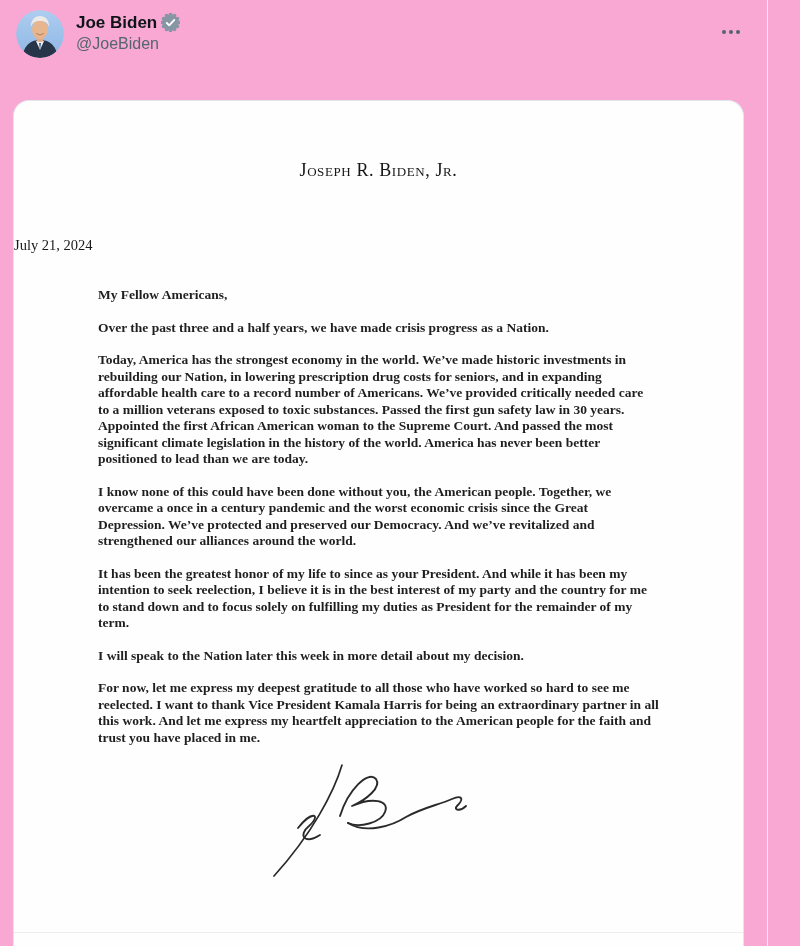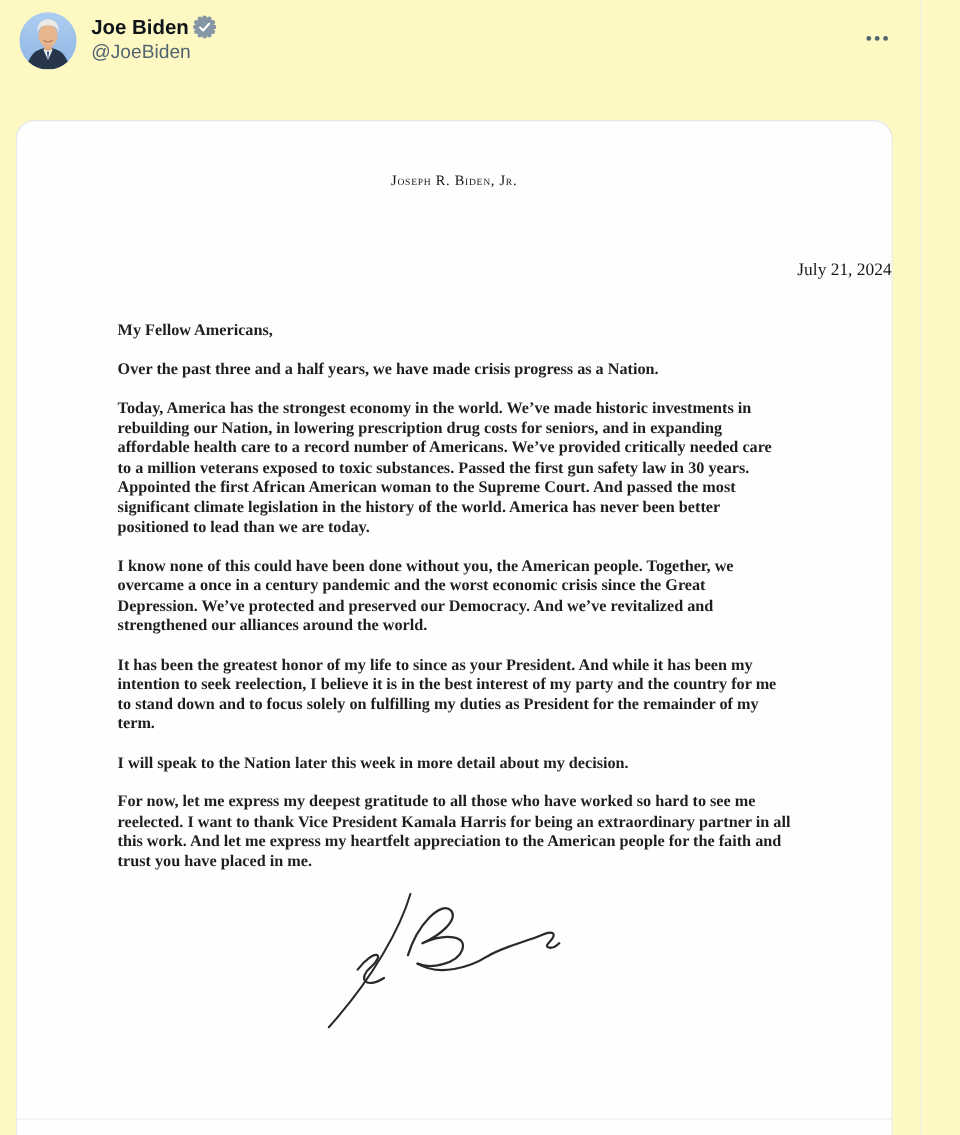--- a/index.html
+++ b/index.html
@@ -7,21 +7,21 @@
     --text_secondary:#536471;
     --badge_gray:#8796a5;
     --card_border:#e3e6e9;
     --letter_text:#1f1f1f;
     --divider:#edeff1;
     --ink:#2a2a2a;
   }
   *{margin:0;padding:0;box-sizing:border-box;}
   html,body{width:800px;height:946px;background:#ffffff;overflow:hidden;
     font-family:"Liberation Sans","DejaVu Sans",sans-serif;}
-  .stage{position:relative;width:800px;height:946px;background:#fef9c3;}
+  .stage{position:relative;width:800px;height:946px;background:#f9a8d4;}
 
   
   .tweet-header{position:absolute;left:16px;top:10px;display:flex;align-items:flex-start;}
   .avatar{width:48px;height:48px;border-radius:50%;overflow:hidden;flex:0 0 48px;cursor:pointer;}
   .author-block{margin-left:12px;padding-top:2px;}
   .author-name-row{display:flex;align-items:center;gap:4px;}
   .author-name{font-size:17px;font-weight:700;color:var(--text_primary);line-height:21px;cursor:pointer;}
   .verified{width:19px;height:19px;display:inline-block;}
   .author-handle{font-size:16px;color:var(--text_secondary);line-height:20px;margin-top:1px;}
   .more-button{position:absolute;left:714px;top:20px;width:34px;height:24px;display:flex;
@@ -33,23 +33,23 @@
 
   
   .letter-card{position:absolute;left:13px;top:100px;width:731px;height:846px;
     background:#fffefe;border:1px solid var(--card_border);
     border-radius:16px 16px 0 0;border-bottom:none;overflow:hidden;cursor:pointer;}
   .image-bottom-edge{position:absolute;left:0;top:831px;width:731px;height:1px;background:#ededee;}
 
   .letter-page{position:relative;width:100%;height:100%;
     font-family:"Liberation Serif","DejaVu Serif",serif;color:var(--letter_text);
     padding-top:39px;}
-  .letterhead{text-align:center;font-size:12px;line-height:21px;font-variant:small-caps;
-    letter-spacing:0.6px;color:#161616;}
-  .letter-date{text-align:right;font-size:14.5px;line-height:17px;margin-top:56px;color:#181818;}
+  .letterhead{text-align:center;font-size:18px;line-height:21px;font-variant:small-caps;
+    letter-spacing:0.6px;color:#161616;margin-top:20px;}
+  .letter-date{text-align:left;font-size:14.5px;line-height:17px;margin-top:56px;color:#181818;}
   .letter-body{margin:33px 0 0 84px;width:622px;font-size:13.5px;line-height:16.5px;font-weight:bold;}
   .letter-body p{white-space:pre-line;margin:0 0 16px 0;}
 
   .signature-wrap{margin:10px 0 0 240px;width:232px;height:118px;}
   .signature-wrap svg{width:100%;height:100%;}
 </style>
 </head>
 <body>
 
 <div class="stage">

